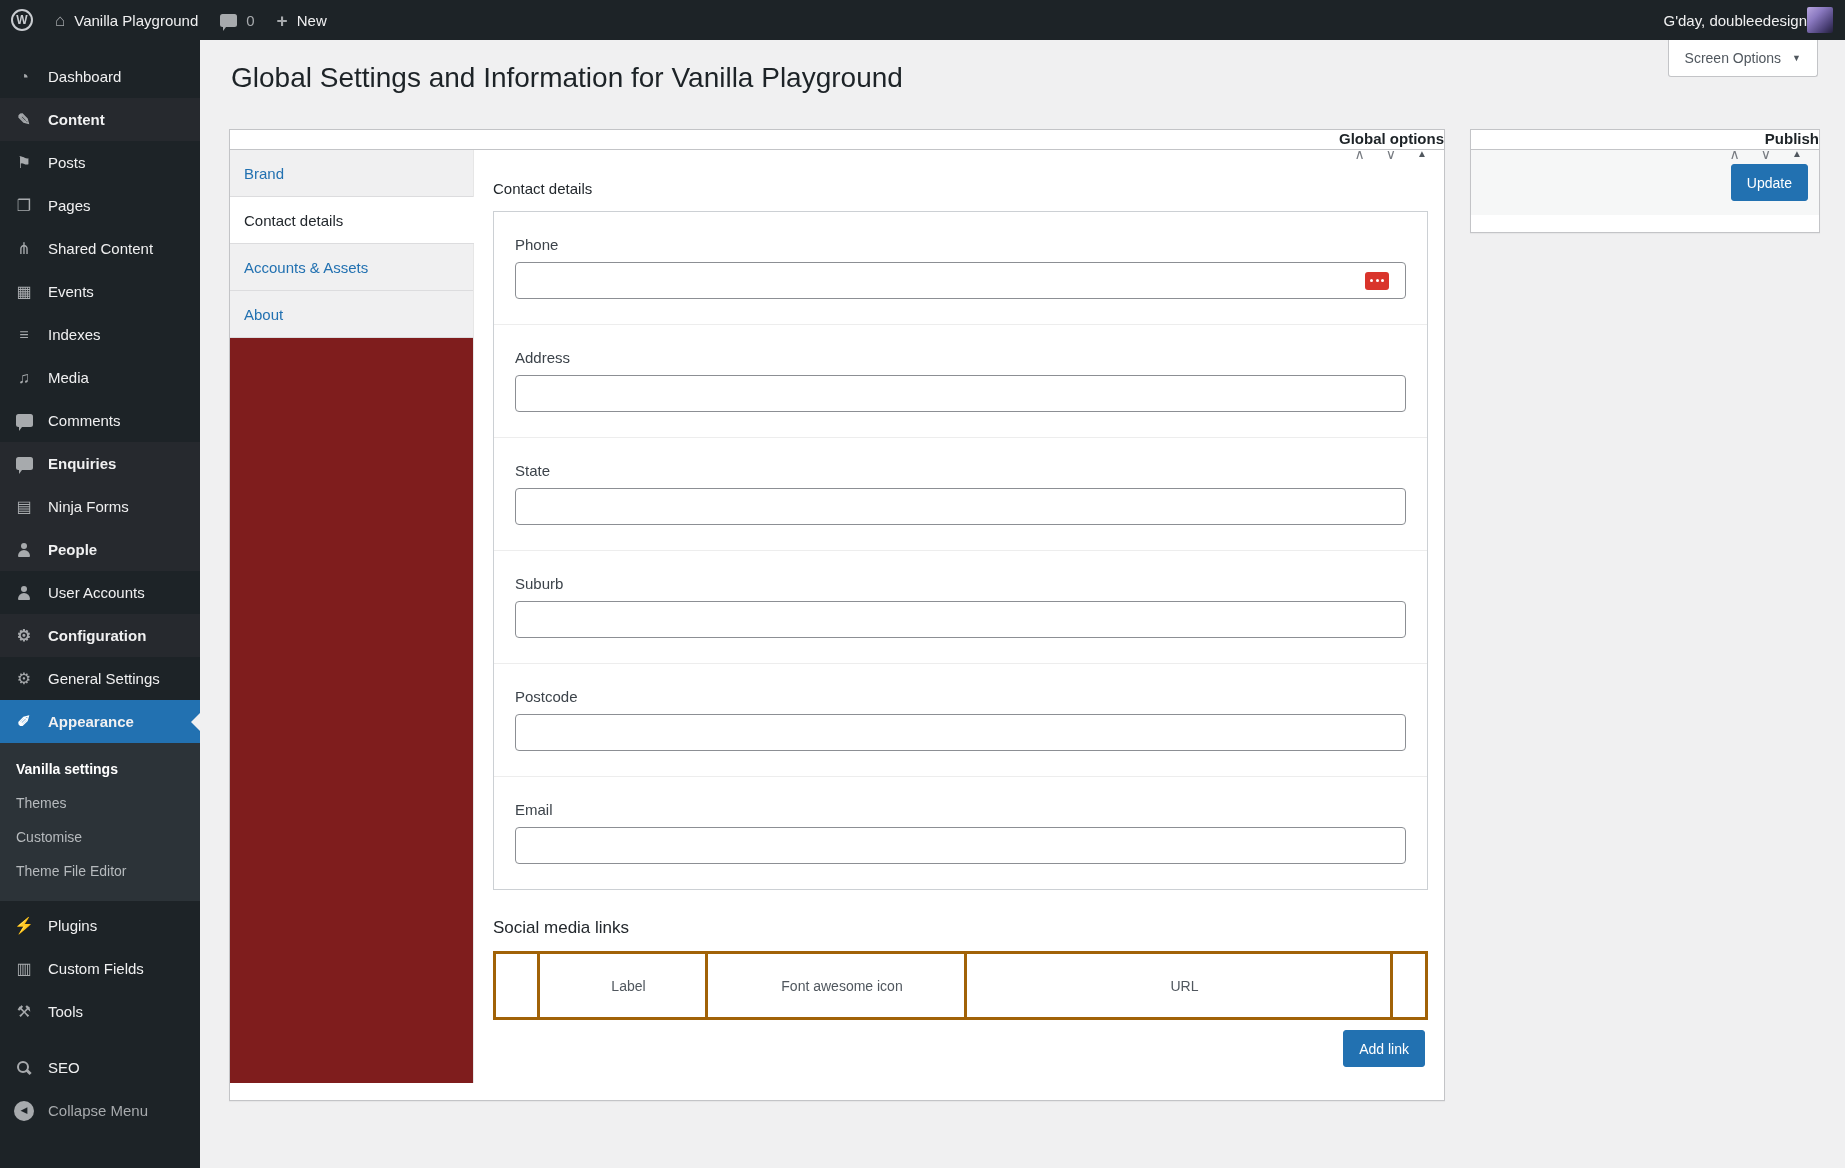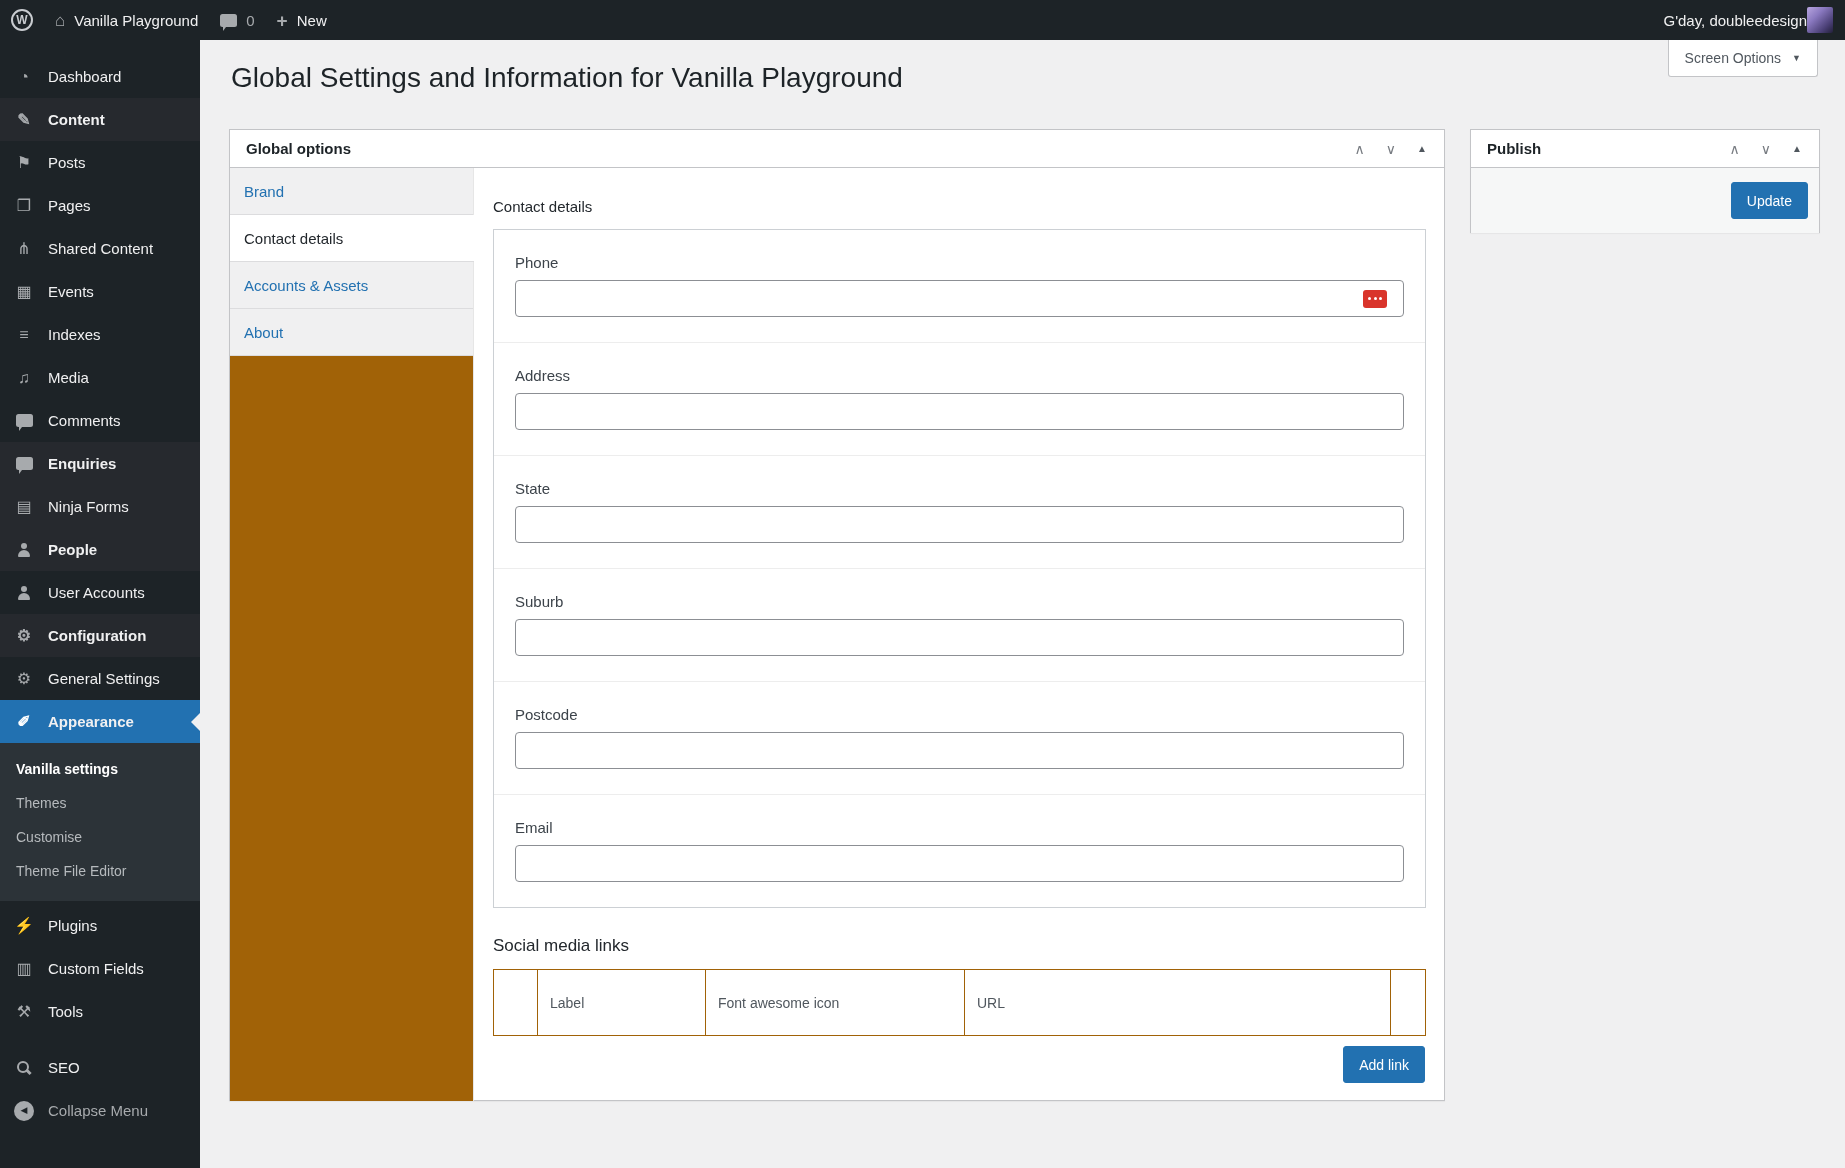--- a/index.html
+++ b/index.html
@@ -53,50 +53,50 @@
 
   
   #main { position:absolute; left:200px; top:40px; width:1645px; height:1128px; background:#f0f0f1; }
   #page-title { position:absolute; left:31px; top:22px; margin:0; font-size:28px; font-weight:400; color:#1d2327; }
   #screen-options { position:absolute; top:0; right:27px; height:37px; background:#fff;
     border:1px solid #c3c4c7; border-top:none; border-radius:0 0 3px 3px;
     display:flex; align-items:center; gap:11px; padding:0 16px; font-size:14px; color:#50575e; cursor:pointer;margin-left:8px; }
   #screen-options .dd { font-size:9px; color:#50575e; }
 
   .postbox { position:absolute; background:#fff; border:1px solid #c3c4c7; box-shadow:0 1px 1px rgba(0,0,0,.04); }
-  .postbox-header { height:38px; display:flex; align-items:center; border-bottom:1px solid #c3c4c7; }
+  .postbox-header { height:20px; display:flex; align-items:flex-end; border-bottom:1px solid #c3c4c7;flex-direction:column; }
   .postbox-header h2 { margin:0; padding-left:16px; font-size:15px; font-weight:600; color:#1d2327; }
   .handle-actions { margin-left:auto; display:flex; align-items:center; gap:21px; padding-right:17px; }
   .handle-actions .chev { color:#787c82; font-size:14px; cursor:pointer; line-height:1; }
   .handle-actions .tog { color:#50575e; font-size:10px; cursor:pointer; line-height:1; }
 
   
   #global-box { left:29px; top:89px; width:1216px; height:972px; }
   .acf-body { display:flex; height:933px; }
-  .acf-tabs { width:244px; background:#a16207; border-right:1px solid #e6e6e6; flex-shrink:0; }
+  .acf-tabs { width:244px; background:#7f1d1d; border-right:1px solid #e6e6e6; flex-shrink:0; }
   .acf-tab { height:47px; display:flex; align-items:center; padding-left:14px; font-size:15px;
     color:#2271b1; background:#f0f0f1; border-bottom:1px solid #dcdcde; cursor:pointer; }
   .acf-tab.active { background:#fff; color:#23282d; margin-right:-1px; }
   .acf-panel { flex:1; padding:30px 19px 20px 19px; }
   .panel-heading { margin:0 0 14px 0; font-size:15px; font-weight:400; color:#23282d; }
   .field-group { border:1px solid #ccd0d4; background:#fff; }
   .field-row { padding:25px 21px; border-bottom:1px solid #ededed; }
   .field-row:last-child { border-bottom:none; }
   .field-label { font-size:15px; color:#3c434a; margin-bottom:10px; line-height:15px; }
   .input-wrap { position:relative; }
   .text-input { width:100%; height:37px; border:1px solid #8c8f94; border-radius:4px;
     padding:0 12px; font-size:14px; font-family:"Liberation Sans",sans-serif; color:#2c3338; background:#fff; }
   .autofill { position:absolute; right:17px; top:50%; transform:translateY(-50%);
     width:24px; height:18px; background:#d9342b; border-radius:3px;
     display:flex; align-items:center; justify-content:center; gap:2.5px; cursor:pointer; }
   .autofill i { width:3px; height:3px; background:#fff; border-radius:50%; }
   .social-heading { margin:28px 0 13px 0; font-size:17px; font-weight:400; color:#23282d; }
   .social-table { width:932px; border-collapse:collapse; table-layout:fixed; }
-  .social-table th { height:66px; border:1px solid #a16207; font-weight:400; font-size:14px;
-    color:#50575e; text-align:left; padding:0 0 0 12px; background:#fff; }
+  .social-table th { height:66px; border:3px solid #a16207; font-weight:400; font-size:14px;
+    color:#50575e; text-align:center; padding:0 0 0 12px; background:#fff; }
   .col-a { width:44px; } .col-b { width:168px; } .col-c { width:259px; } .col-d { width:426px; } .col-e { width:35px; }
   .add-row { width:932px; display:flex; justify-content:flex-end; margin-top:10px; }
   .btn-primary { background:#2271b1; border:1px solid #2271b1; color:#fff; font-size:14px;
     height:37px; padding:0 15px; border-radius:3px; cursor:pointer; font-family:"Liberation Sans",sans-serif; }
 
   
   #publish-box { left:1270px; top:89px; width:350px; height:104px; }
   .publish-body { height:65px; background:#f6f7f7; display:flex; align-items:center; justify-content:flex-end; padding:0 11px; }
 </style>
 </head>

